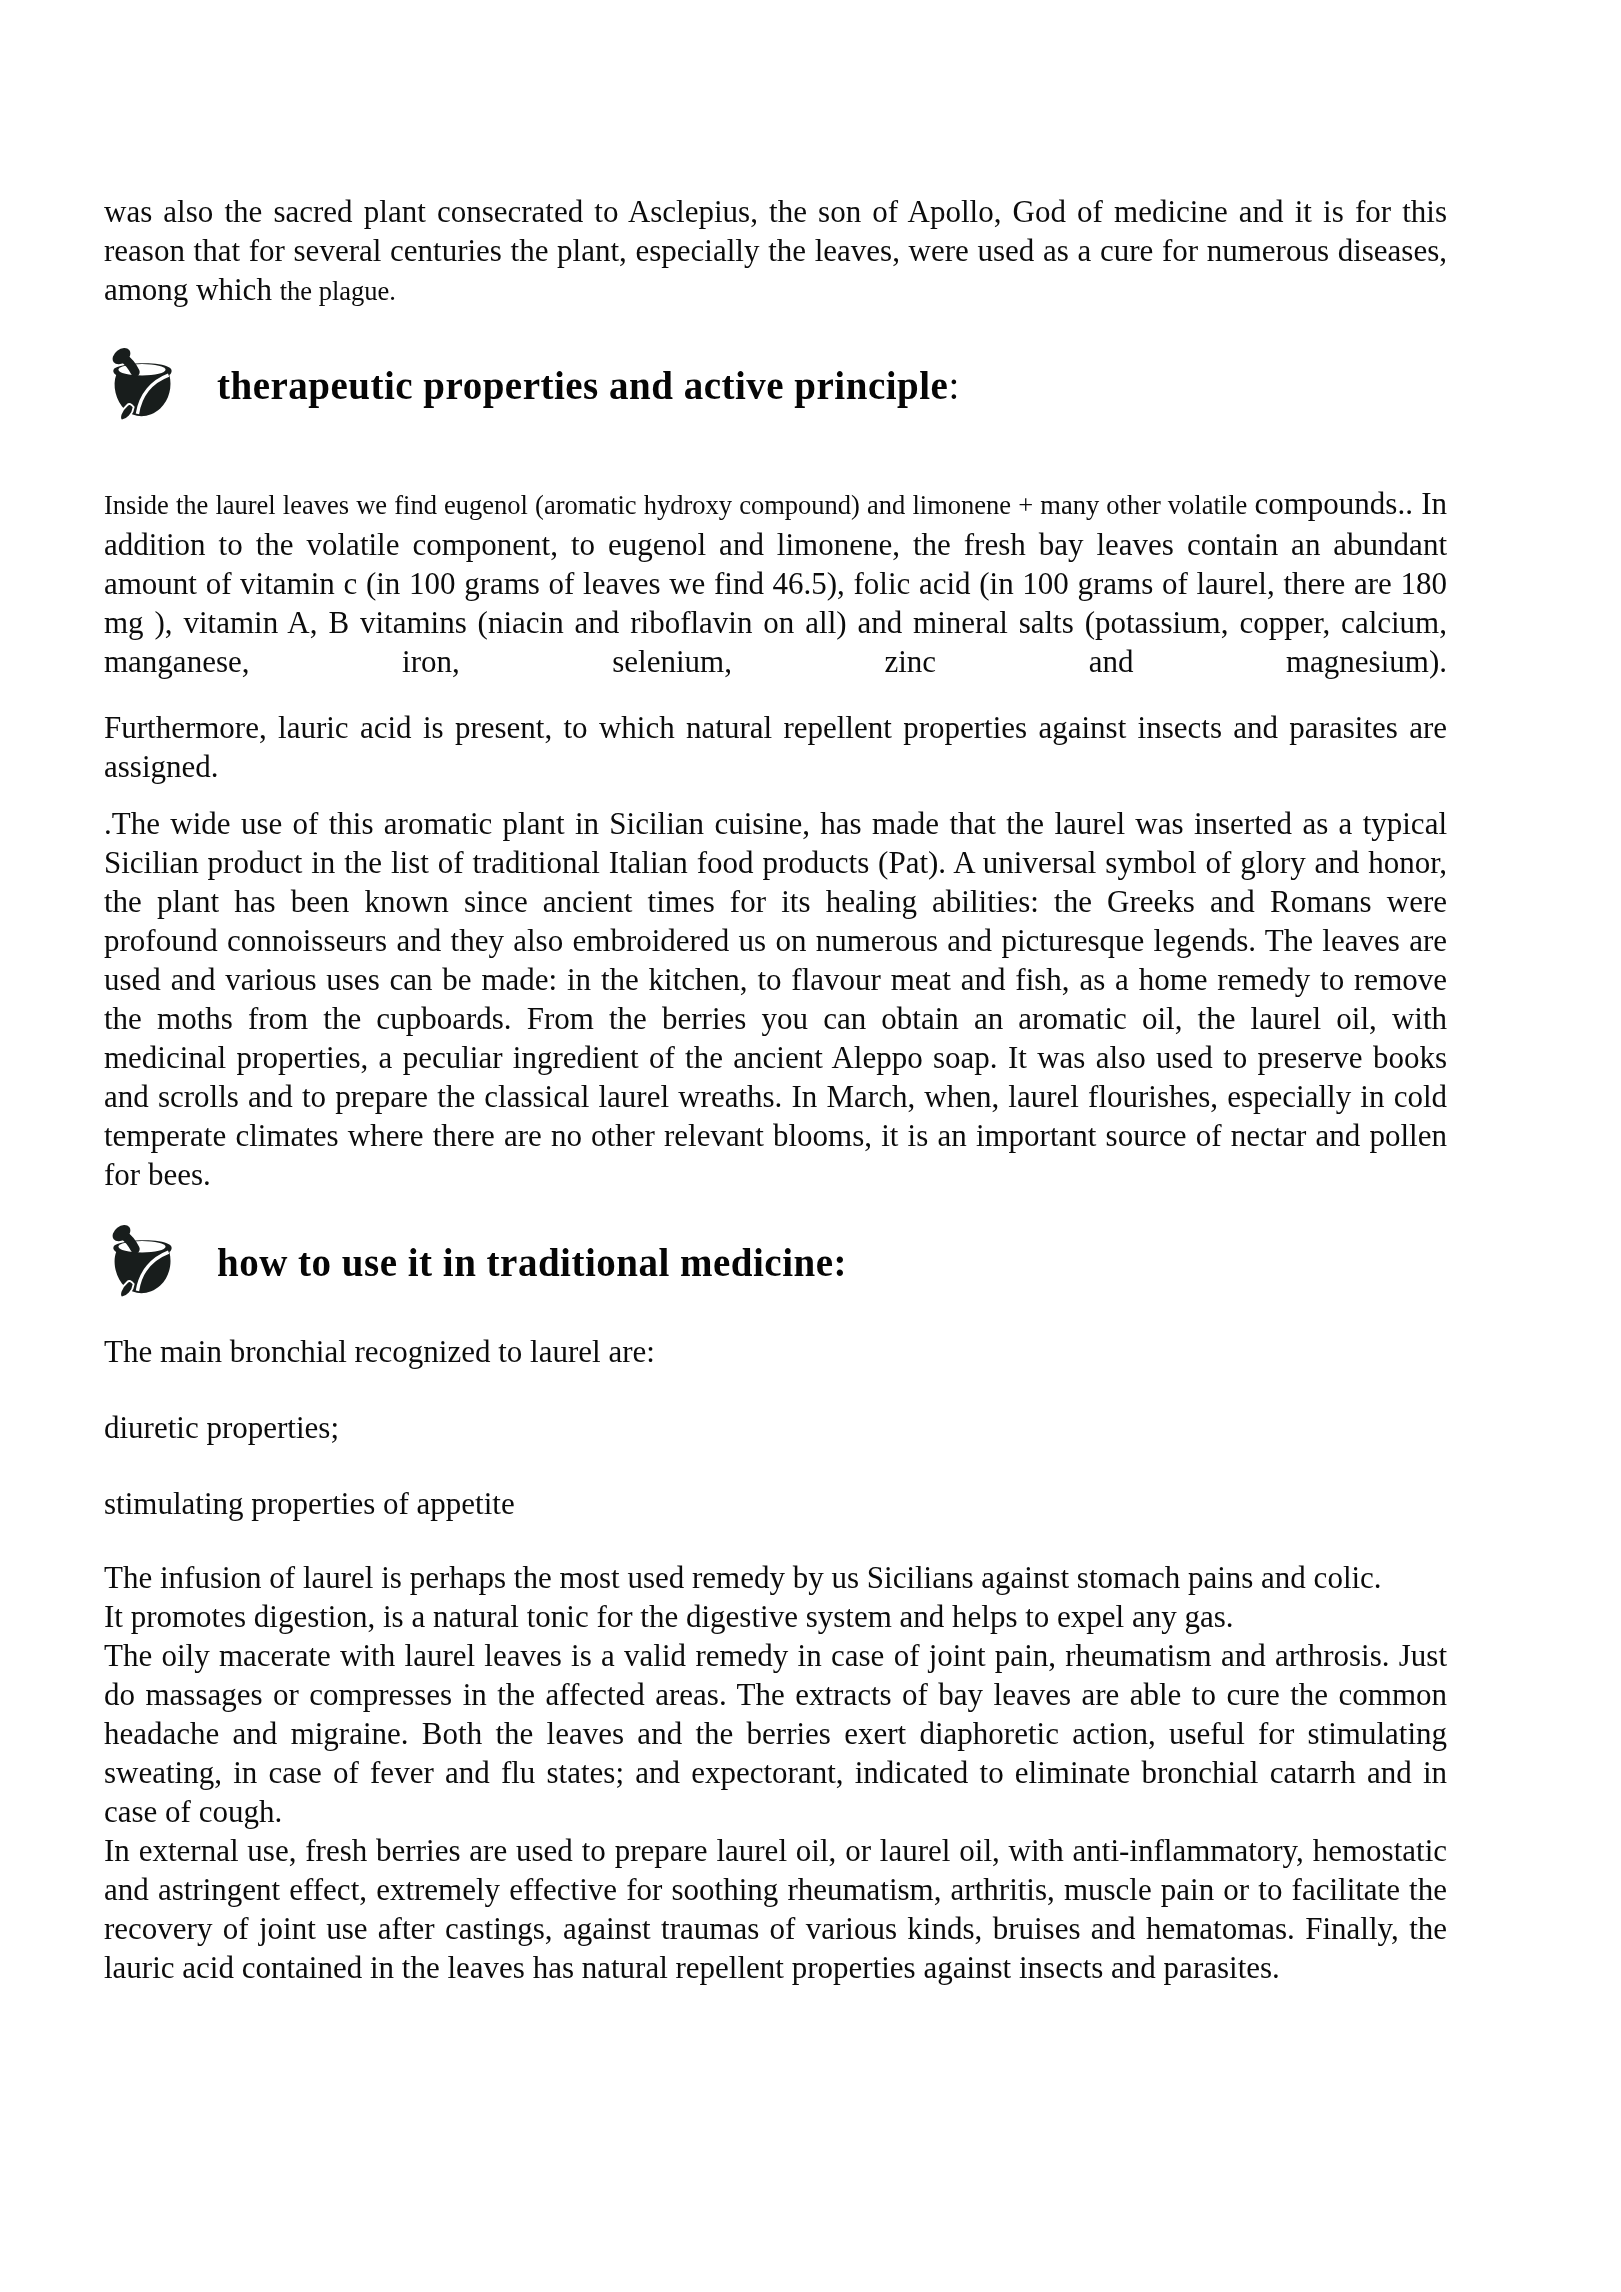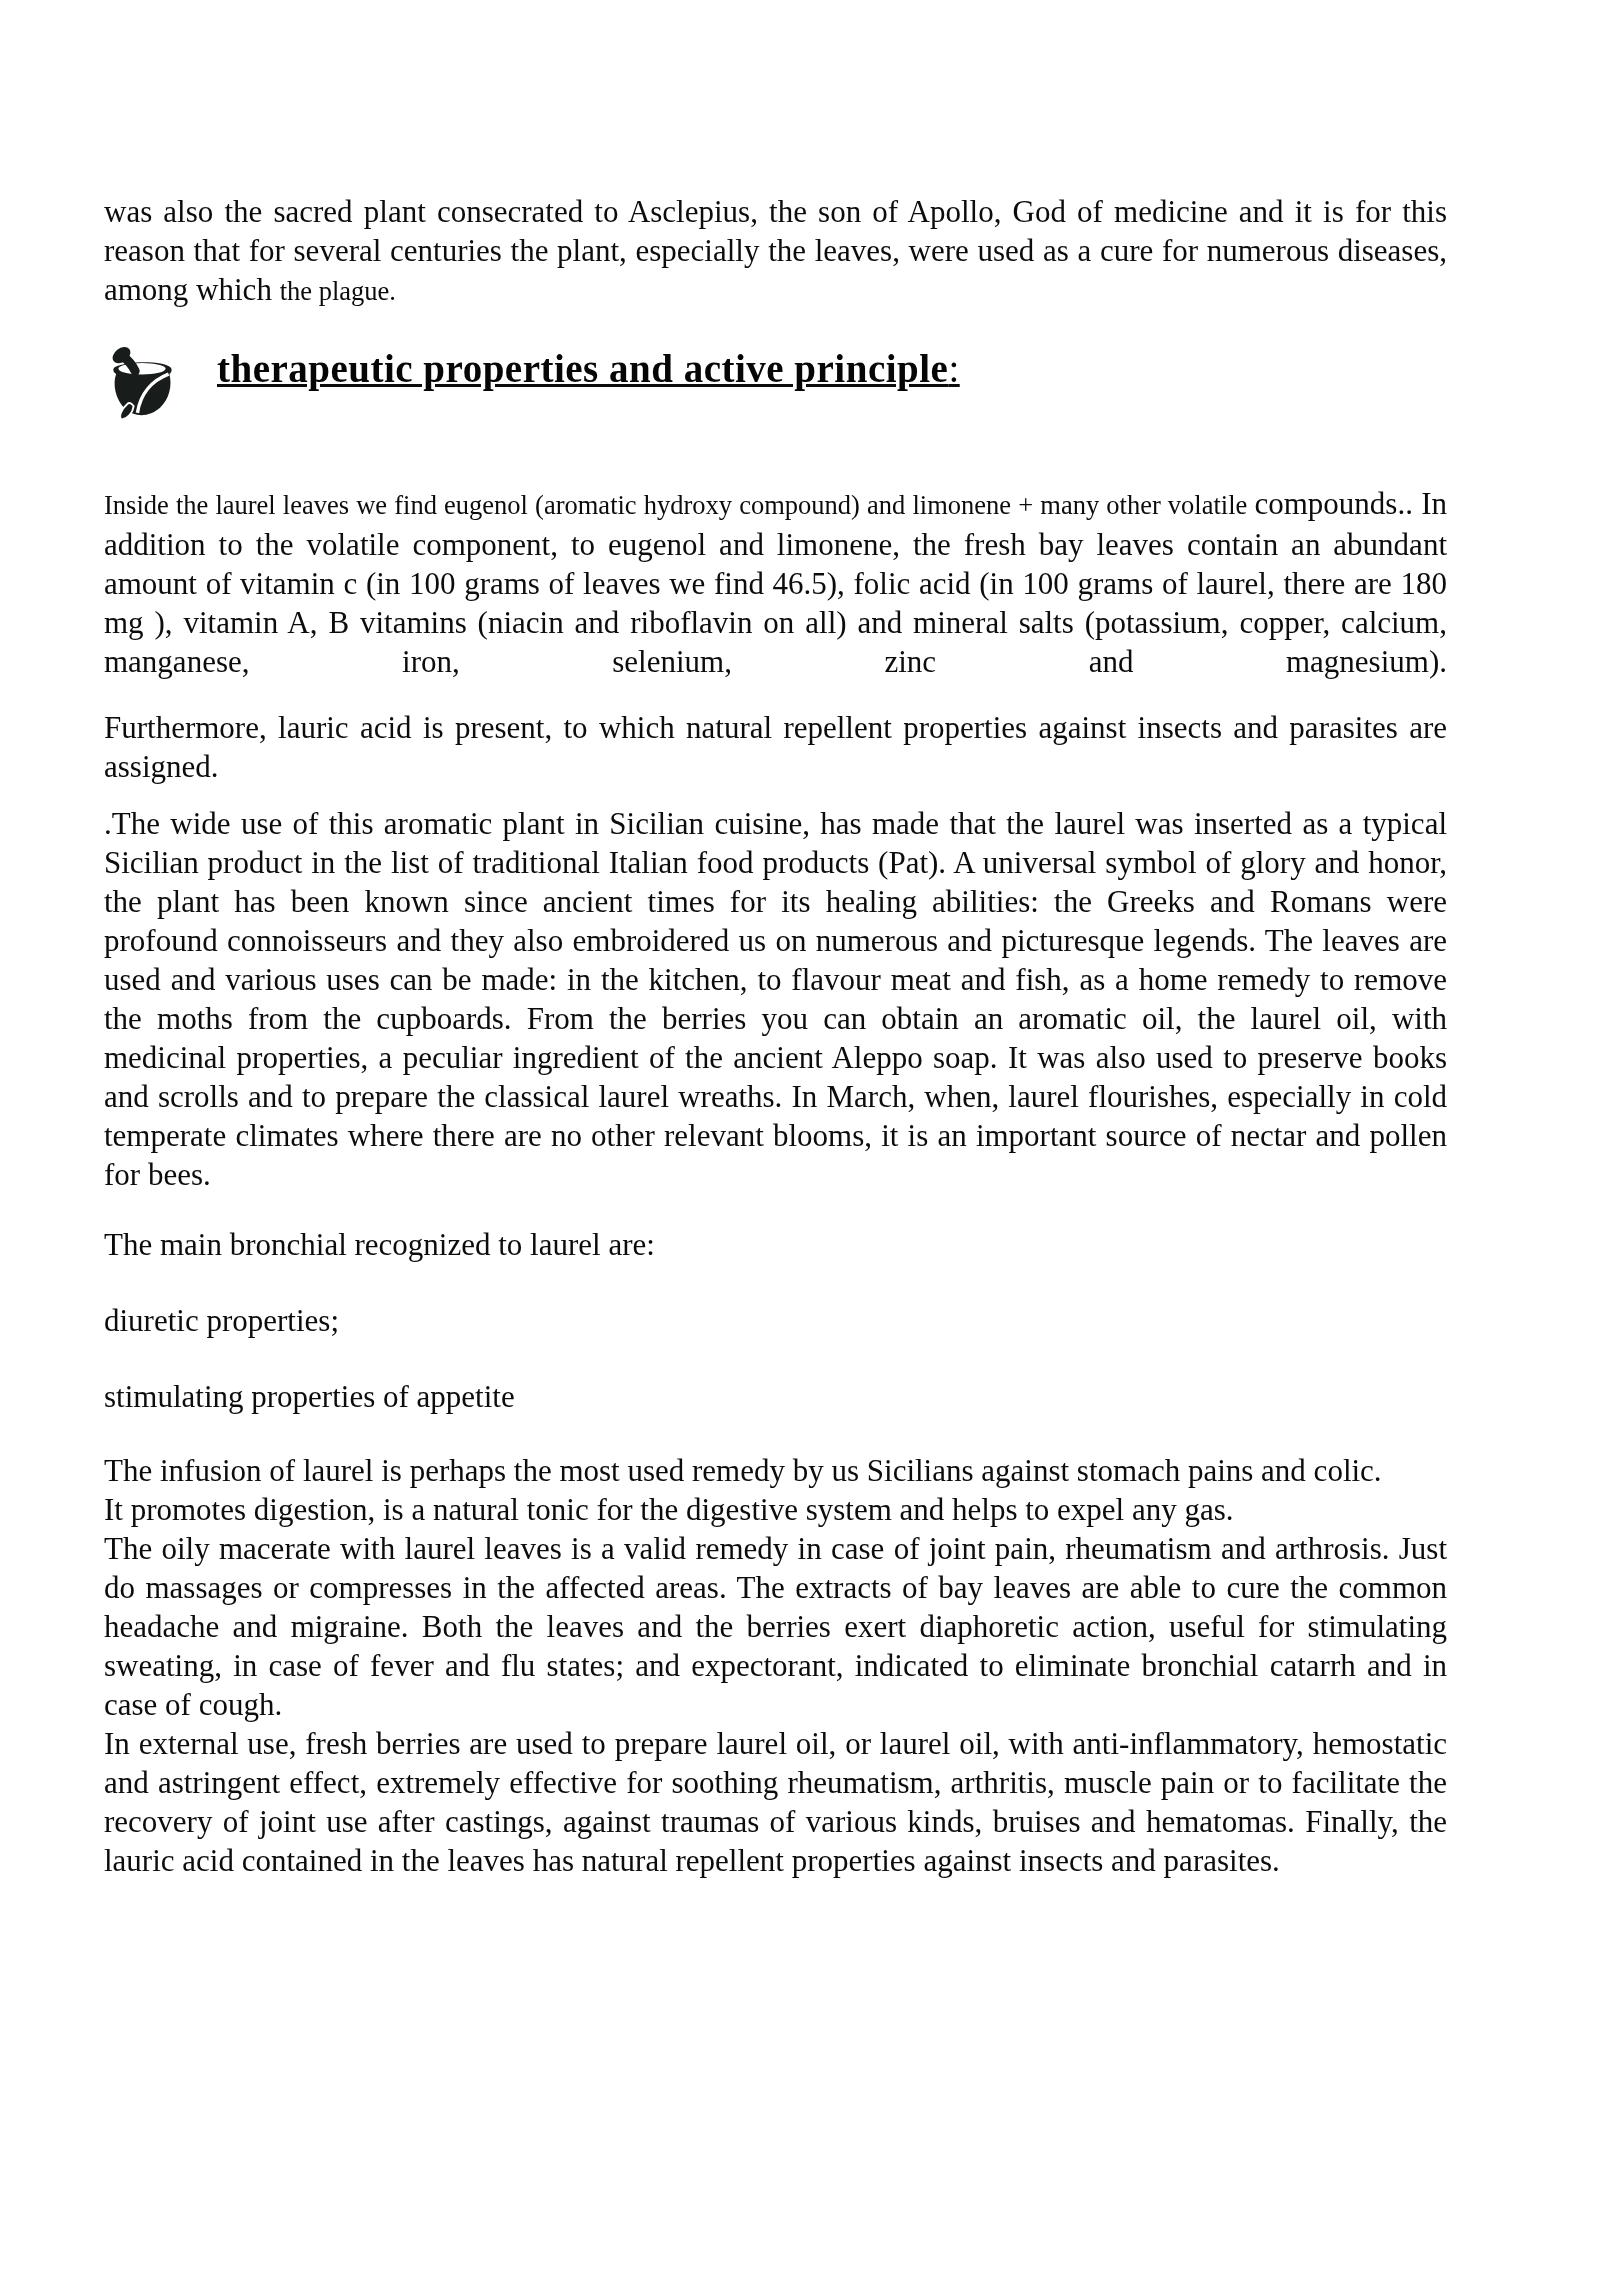--- a/index.html
+++ b/index.html
@@ -19,23 +19,22 @@
     font-size: 31px;
     line-height: 39px;
     text-align: justify;
     color: #0c0c0c;
   }
   .small-run { font-size: 26.5px; }
   .justify-all { text-align-last: justify; }
 
   .heading-row {
     display: flex;
-    align-items: flex-start;
+    align-items: center;
     height: 78px;
-    text-decoration: underline;
   }
   .heading-row .icon-wrap {
     width: 76px;
     height: 76px;
     flex: 0 0 76px;
   }
   .heading-text {
     margin-left: 37px;
     font-size: 39px;
     font-weight: bold;
@@ -73,20 +72,33 @@
     </span>
     <span class="heading-text"><span>therapeutic properties and active principle</span><span class="heading-colon">:</span></span>
   </div>
 
   <p class="mt-para2 justify-all"><span class="small-run">Inside the laurel leaves we find eugenol (aromatic hydroxy compound) and limonene + many other volatile </span><span>compounds.. In addition to the volatile component, to eugenol and limonene, the fresh bay leaves contain an abundant amount of vitamin c (in 100 grams of leaves we find 46.5), folic acid (in 100 grams of laurel, there are 180 mg ), vitamin A, B vitamins (niacin and riboflavin on all) and mineral salts (potassium, copper, calcium, manganese, iron, selenium, zinc and magnesium).</span></p>
 
   <p class="mt-para3">Furthermore, lauric acid is present, to which natural repellent properties against insects and parasites are assigned.</p>
 
   <p class="mt-para4">.The wide use of this aromatic plant in Sicilian cuisine, has made that the laurel was inserted as a typical Sicilian product in the list of traditional Italian food products (Pat). A universal symbol of glory and honor, the plant has been known since ancient times for its healing abilities: the Greeks and Romans were profound connoisseurs and they also embroidered us on numerous and picturesque legends. The leaves are used and various uses can be made: in the kitchen, to flavour meat and fish, as a home remedy to remove the moths from the cupboards. From the berries you can obtain an aromatic oil, the laurel oil, with medicinal properties, a peculiar ingredient of the ancient Aleppo soap. It was also used to preserve books and scrolls and to prepare the classical laurel wreaths. In March, when, laurel flourishes, especially in cold temperate climates where there are no other relevant blooms, it is an important source of nectar and pollen for bees.</p>
 
+  <div class="heading-row mt-h2">
+    <span class="icon-wrap">
+      <svg viewBox="0 0 100 100" width="76" height="76" aria-hidden="true">
+        <path d="M14 28 C30 20 72 19 86 27 C90 29 90 34 86 37 C90 52 86 70 74 81 C60 94 40 94 28 83 C15 71 11 50 16 37 C12 34 11 31 14 28 Z" fill="#181d1c"></path>
+        <ellipse cx="50" cy="30" rx="31" ry="7.5" fill="#ffffff"></ellipse>
+        <path d="M25 14 C31 18 37 25 41 33" stroke="#181d1c" stroke-width="12" stroke-linecap="round" fill="none"></path>
+        <ellipse cx="23" cy="12" rx="13" ry="9" transform="rotate(-38 23 12)" fill="#181d1c"></ellipse>
+        <path d="M85 37 C64 45 48 62 44 88" stroke="#ffffff" stroke-width="4.5" fill="none"></path>
+        <path d="M31 76 C22 84 19 93 23 97 C31 96 38 88 39 79 C36 75 33 74 31 76 Z" fill="#181d1c" stroke="#ffffff" stroke-width="2.5"></path>
+      </svg>
+    </span>
+    <span class="heading-text">how to use it in traditional medicine:</span>
+  </div>
 
   <p class="mt-intro2">The main bronchial recognized to laurel are:</p>
   <p class="mt-prop">diuretic properties;</p>
   <p class="mt-prop">stimulating properties of appetite</p>
 
   <p class="mt-block">The infusion of laurel is perhaps the most used remedy by us Sicilians against stomach pains and colic.</p>
   <p>It promotes digestion, is a natural tonic for the digestive system and helps to expel any gas.</p>
   <p>The oily macerate with laurel leaves is a valid remedy in case of joint pain, rheumatism and arthrosis. Just do massages or compresses in the affected areas. The extracts of bay leaves are able to cure the common headache and migraine. Both the leaves and the berries exert diaphoretic action, useful for stimulating sweating, in case of fever and flu states; and expectorant, indicated to eliminate bronchial catarrh and in case of cough.</p>
   <p>In external use, fresh berries are used to prepare laurel oil, or laurel oil, with anti-inflammatory, hemostatic and astringent effect, extremely effective for soothing rheumatism, arthritis, muscle pain or to facilitate the recovery of joint use after castings, against traumas of various kinds, bruises and hematomas. Finally, the lauric acid contained in the leaves has natural repellent properties against insects and parasites.</p>
 

